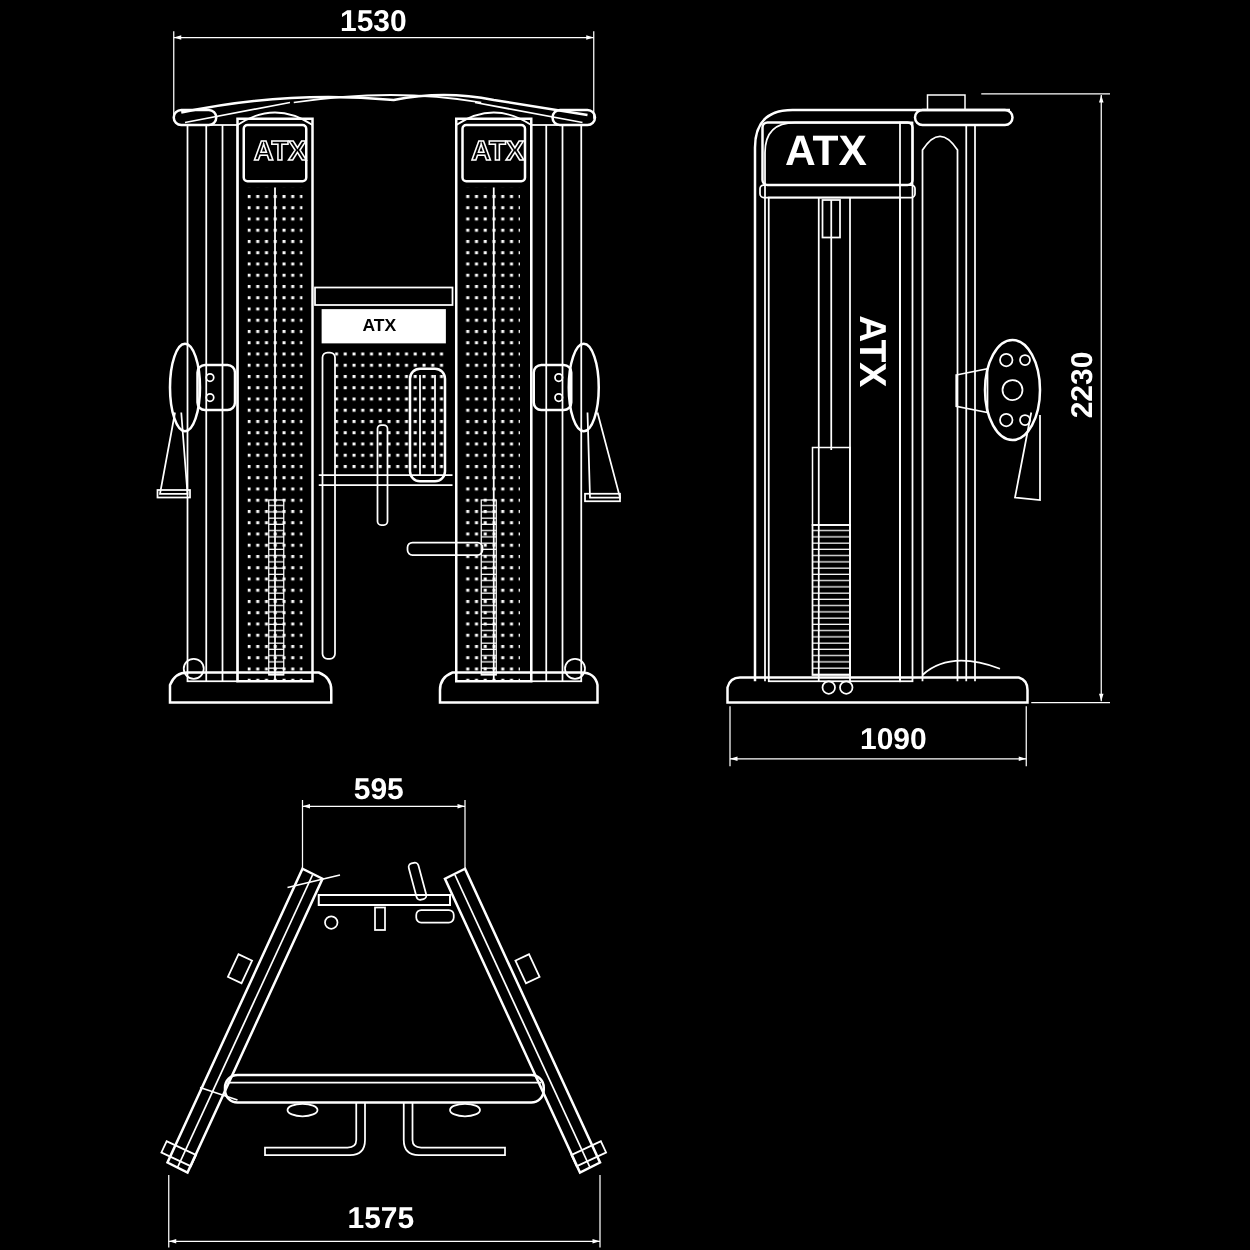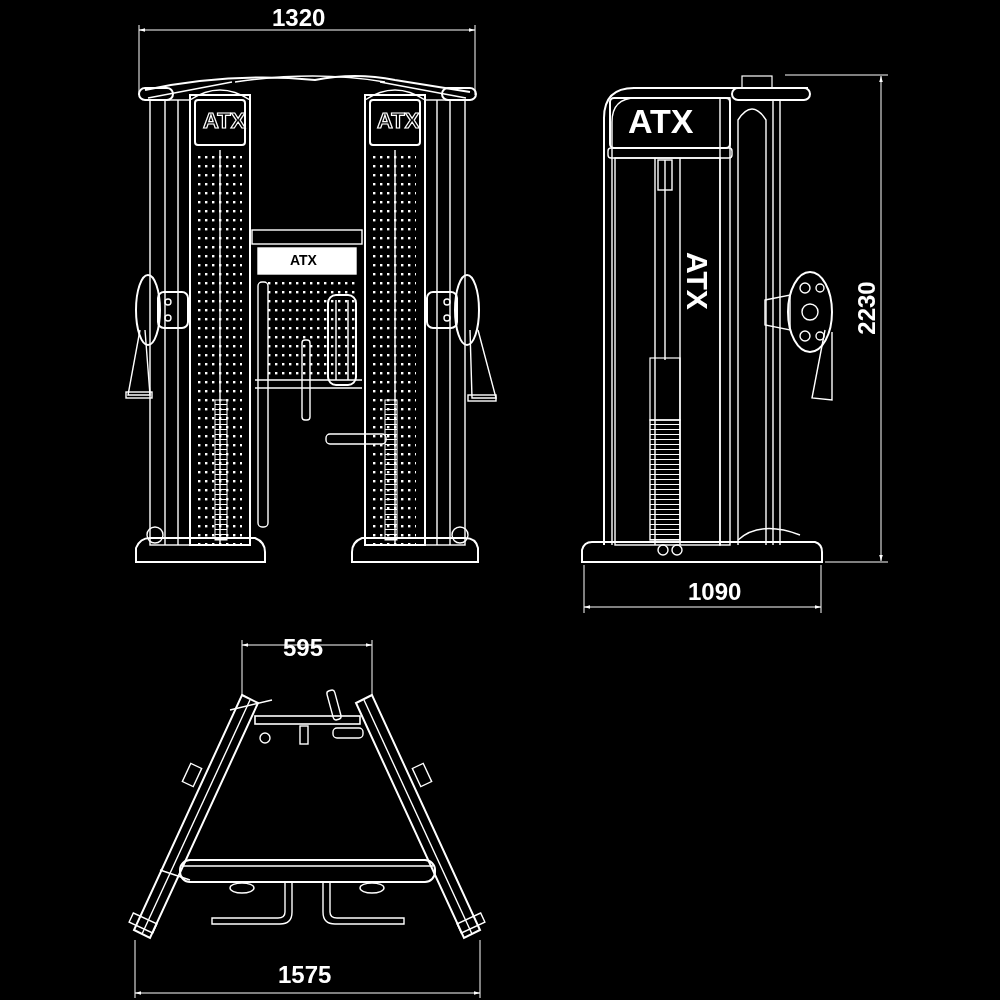--- a/index.html
+++ b/index.html
@@ -174,23 +174,23 @@
     <rect x="180" y="860" width="255" height="22" rx="10" stroke-width="2"></rect>
     <line x1="182" y1="866" x2="433" y2="866"></line>
 
     <path d="M285,882 L285,912 Q285,918 278,918 L212,918 L212,924 L280,924 Q292,924 292,912 L292,882"></path>
     <path d="M330,882 L330,912 Q330,918 337,918 L404,918 L404,924 L335,924 Q323,924 323,912 L323,882"></path>
     <ellipse cx="242" cy="888" rx="12" ry="5"></ellipse>
     <ellipse cx="372" cy="888" rx="12" ry="5"></ellipse>
   </g>
 </svg>
 
-<div class="dim-label" style="left:272px; top:6px;">1320</div>
+<div class="dim-label" style="left:272px; top:6px;">1530</div>
 <div class="dim-label" style="left:840px; top:296px; transform:rotate(-90deg); transform-origin:center;">2230</div>
 <div class="dim-label" style="left:688px; top:580px;">1090</div>
-<div class="dim-label" style="left:283px; top:620px;margin-top:16px;">595</div>
+<div class="dim-label" style="left:283px; top:620px;">595</div>
 <div class="dim-label" style="left:278px; top:963px;">1575</div>
 
 <div class="logo" style="left:203px; top:110px; font-size:22px; color:#000; -webkit-text-stroke:1.2px #fff;">ATX</div>
 <div class="logo" style="left:377px; top:110px; font-size:22px; color:#000; -webkit-text-stroke:1.2px #fff;">ATX</div>
 <div class="logo" style="left:290px; top:253px; font-size:14px; color:#000;">ATX</div>
 <div class="logo" style="left:628px; top:104px; font-size:34px; color:#fff;">ATX</div>
 <div class="logo" style="left:668px; top:266px; font-size:30px; color:#fff; transform:rotate(90deg); transform-origin:center;">ATX</div>
 
 </body></html>

